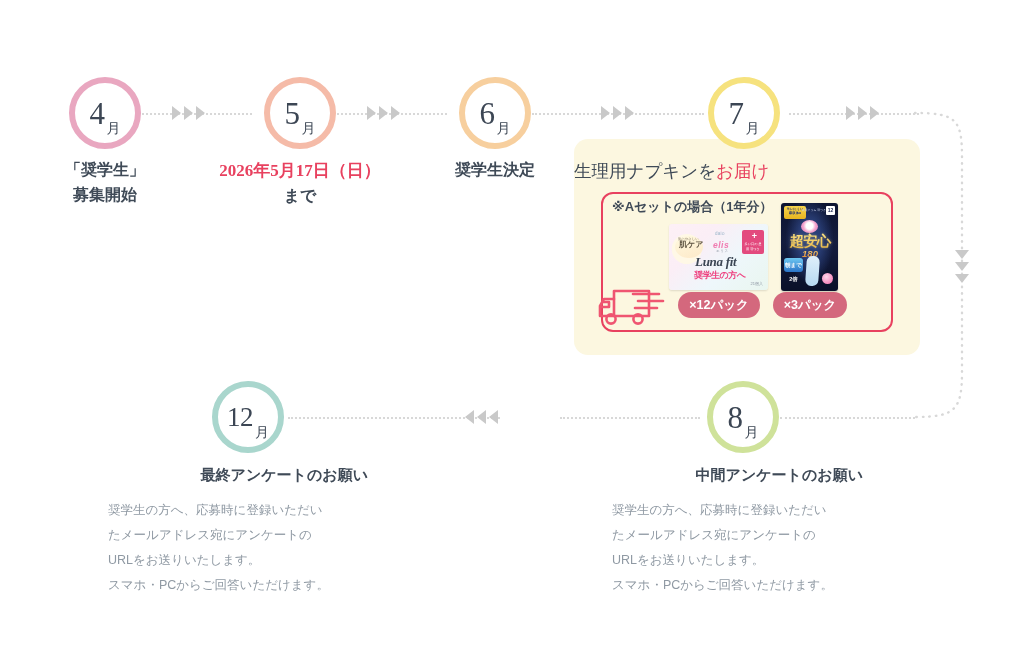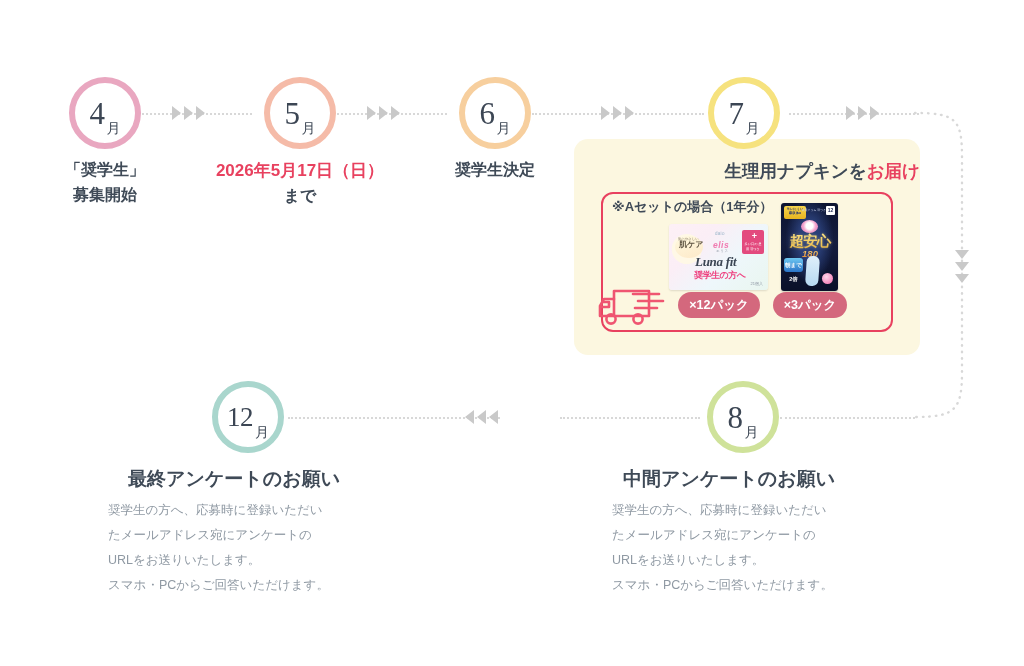--- a/index.html
+++ b/index.html
@@ -60,41 +60,42 @@
     font-size:14px;color:#3c4654;margin-left:2px;align-self:flex-end;
     padding-bottom:5px;
   }
 
   
   .cap{
     position:absolute;text-align:center;
     font-size:16px;line-height:1.55;color:#3f4a57;
     font-weight:bold;
     white-space:nowrap;
+    font-family:Liberation Serif, serif;
   }
   .cap .hi{color:#e8415f;font-size:17px;letter-spacing:0px;}
 
   .bodytxt{
     position:absolute;
     font-size:12.5px;line-height:2.0;color:#8f99a3;
     font-weight:normal;white-space:nowrap;text-align:left;
   }
   .h2{
-    position:absolute;text-align:left;
-    font-size:19px;font-weight:bold;color:#3f4a57;white-space:nowrap;
+    position:absolute;text-align:right;
+    font-size:15px;font-weight:bold;color:#3f4a57;white-space:nowrap;
   }
 
   
   #deliveryPanel{
     position:absolute;left:574px;top:139px;width:346px;height:216px;
     background:#fcf7e0;border-radius:14px;
   }
   #deliveryTitle{
-    position:absolute;left:0;top:20px;width:346px;text-align:right;
-    font-size:17.5px;font-weight:bold;color:#3f4a57;
+    position:absolute;left:0;top:20px;width:346px;text-align:left;
+    font-size:17.5px;font-weight:normal;color:#3f4a57;
   }
   #deliveryTitle .red{color:#e8415f;}
   #redBox{
     position:absolute;left:27px;top:53px;width:292px;height:140px;
     border:2.5px solid #e8415f;border-radius:12px;box-sizing:border-box;
   }
   #setNote{
     position:absolute;left:612px;top:198px;
     font-size:13px;font-weight:bold;color:#3f4a57;white-space:nowrap;
   }

